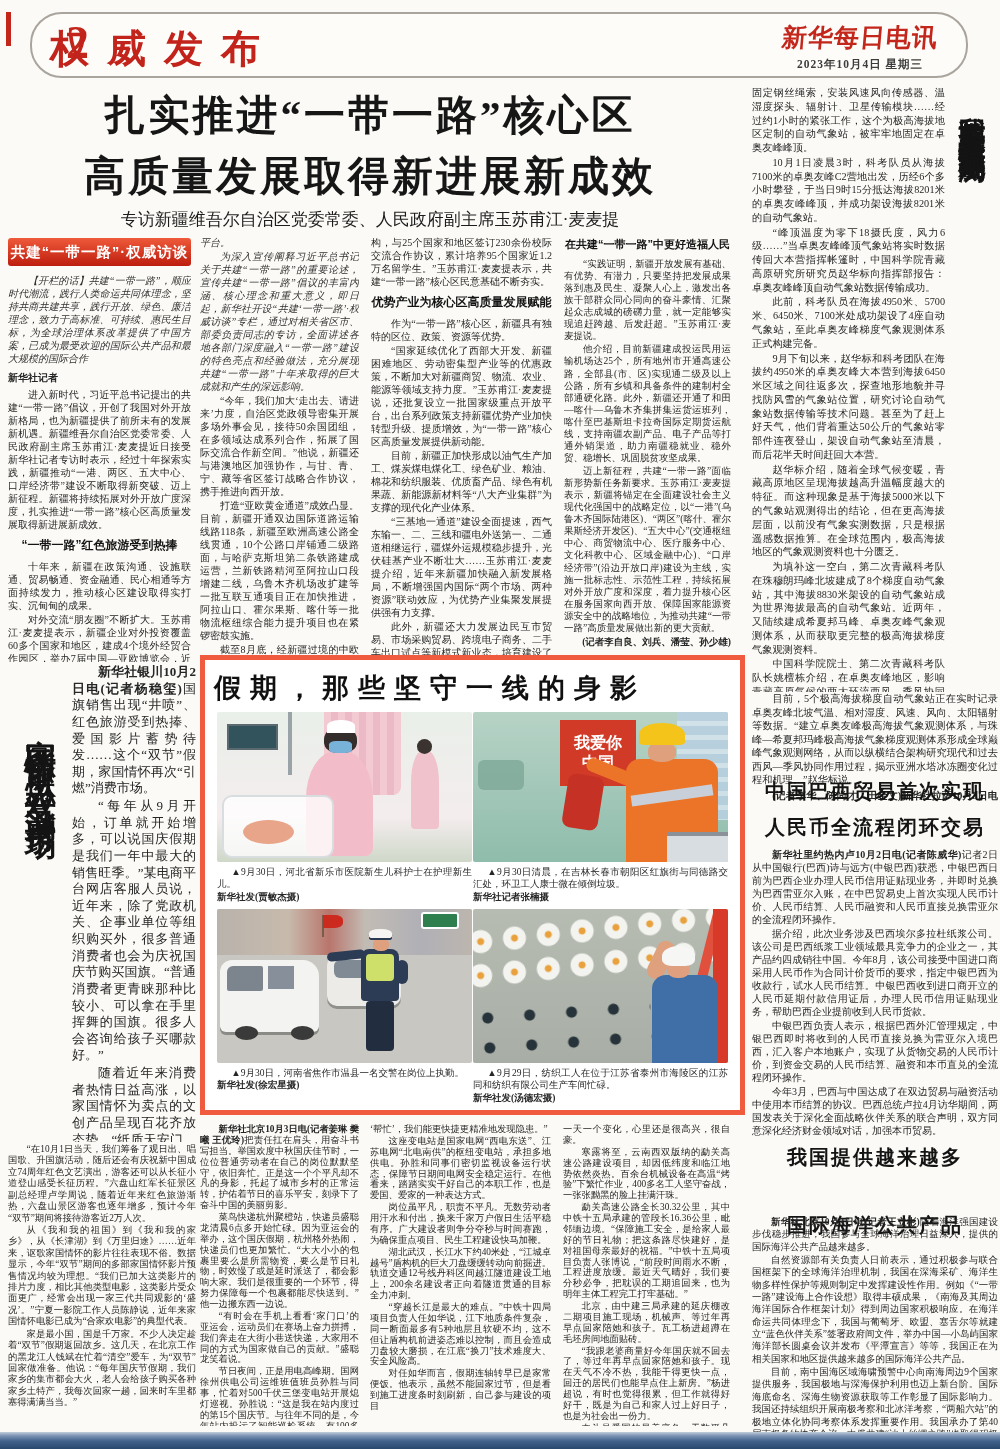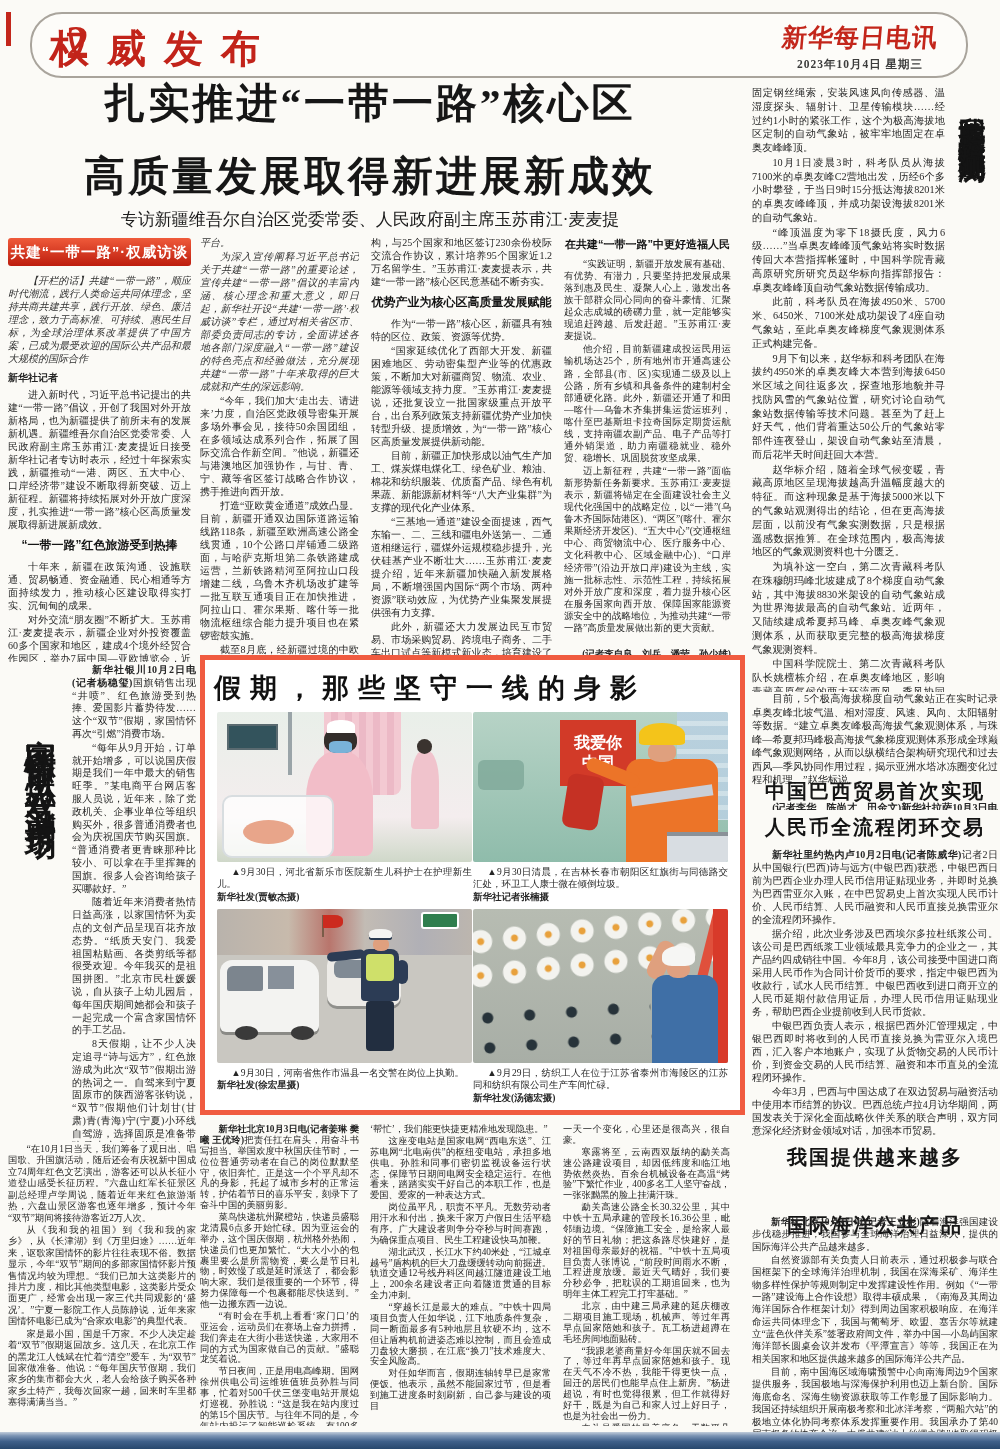--- a/index.html
+++ b/index.html
@@ -11,32 +11,32 @@
   .edge-mark{position:absolute;left:6px;top:12px;width:5px;height:34px;background:#c3261b;}
   .header-box{position:absolute;left:30px;top:12px;width:938px;height:66px;
       border:2px solid #a9a49c;border-radius:32px;background:#fdfcf9;}
   .pagenum{position:absolute;left:34px;top:2px;font-size:46px;font-weight:bold;color:#c3261b;}
   .section-title{position:absolute;left:0;right:0;top:8px;font-size:39px;
       font-weight:bold;color:#c2231a;letter-spacing:18px;text-indent:18px;}
   .mast-wrap{position:absolute;right:28px;top:7px;text-align:center;}
   .masthead{font-size:25px;font-weight:bold;color:#c3261b;transform:skewX(-5deg);letter-spacing:1px;}
   .dateline{font-size:11.5px;font-weight:bold;color:#3c3c3c;margin-top:3px;letter-spacing:1px;}
   
-  .lead1{position:absolute;left:0;top:76px;width:740px;text-align:center;font-size:41px;
+  .lead1{position:absolute;left:0;top:88px;width:740px;text-align:center;font-size:41px;
       font-weight:bold;color:#161616;letter-spacing:3px;}
   .lead2{top:149px;}
   .lead-sub{position:absolute;left:0;top:208px;width:740px;text-align:center;font-size:17px;color:#1c1c1c;}
   
   .col{position:absolute;overflow:hidden;text-align:justify;}
   .bp{margin:0 0 1px 0;text-indent:2em;}
   .cont{text-indent:0;}
   .note{font-style:italic;color:#333;}
   .subhead{font-weight:bold;font-family:"Liberation Sans","DejaVu Sans",sans-serif;
       text-align:center;white-space:nowrap;margin:7px 0 6px 0;text-indent:0;color:#141414;}
-  .byline{font-weight:bold;text-align:right;text-indent:0;margin-top:14px;}
+  .byline{font-weight:bold;text-align:right;text-indent:0;margin-top:2px;}
   .reporter{font-weight:bold;font-family:"Liberation Sans","DejaVu Sans",sans-serif;
       text-indent:0;margin:6px 0 4px 0;}
   .series-tag{height:28px;line-height:28px;text-align:center;color:#fff;font-weight:bold;
       font-size:14.5px;letter-spacing:1px;background:linear-gradient(180deg,#ef5a3a,#bd1d0e);
       border-radius:3px;margin-bottom:8px;font-family:"Liberation Sans","DejaVu Sans",sans-serif;}
   .colA{left:8px;top:238px;width:183px;height:424px;font-size:10px;line-height:1.3;}
   .colB{left:200px;top:236px;width:159px;height:426px;font-size:10px;line-height:1.3;}
   .colC{left:371px;top:236px;width:181px;height:426px;font-size:10px;line-height:1.3;}
   .colC .subhead{font-size:12px;}
   .colA .subhead{font-size:12px;}
@@ -49,21 +49,21 @@
   .ev-vert{left:946px;top:96px;width:52px;height:594px;}
   .ev-vert .vt{font-size:27px;letter-spacing:2px;}
   .ev-wide{left:752px;top:692px;width:246px;height:118px;font-size:10.2px;line-height:1.33;}
   
   .sm-head{position:absolute;text-align:center;font-size:20px;font-weight:bold;color:#141414;letter-spacing:2px;}
   .brazil-body{left:752px;top:848px;width:246px;height:290px;font-size:10px;line-height:1.3;}
   .ocean-body{left:752px;top:1216px;width:246px;height:216px;font-size:9.5px;line-height:1.3;}
   
   .cons-vert{left:12px;top:714px;width:56px;height:634px;}
   .cons-vert .vt{font-size:31px;letter-spacing:6px;}
-  .cons-col{left:72px;top:664px;width:124px;height:478px;font-size:10px;line-height:1.28;}
+  .cons-col{left:72px;top:664px;width:124px;height:478px;font-size:13px;line-height:1.28;}
   .cons-wide{left:8px;top:1144px;width:188px;height:286px;font-size:9.3px;line-height:1.23;}
   
   .photo-box{position:absolute;left:200px;top:655px;width:545px;height:460px;background:#fff;
       border:5px solid #f05b40;overflow:hidden;}
   .pb-title{margin-top:10px;text-align:left;font-size:27px;font-weight:bold;color:#101010;
       letter-spacing:9px;text-indent:9px;}
   .prow{display:flex;justify-content:space-between;padding:0 12px;margin-top:6px;}
   .photo{position:relative;width:255px;height:150px;overflow:hidden;border-radius:2px;background:#ccc;}
   .row2 .photo{height:154px;}
   .capwrap{display:flex;justify-content:space-between;padding:0 12px;margin-top:4px;}

